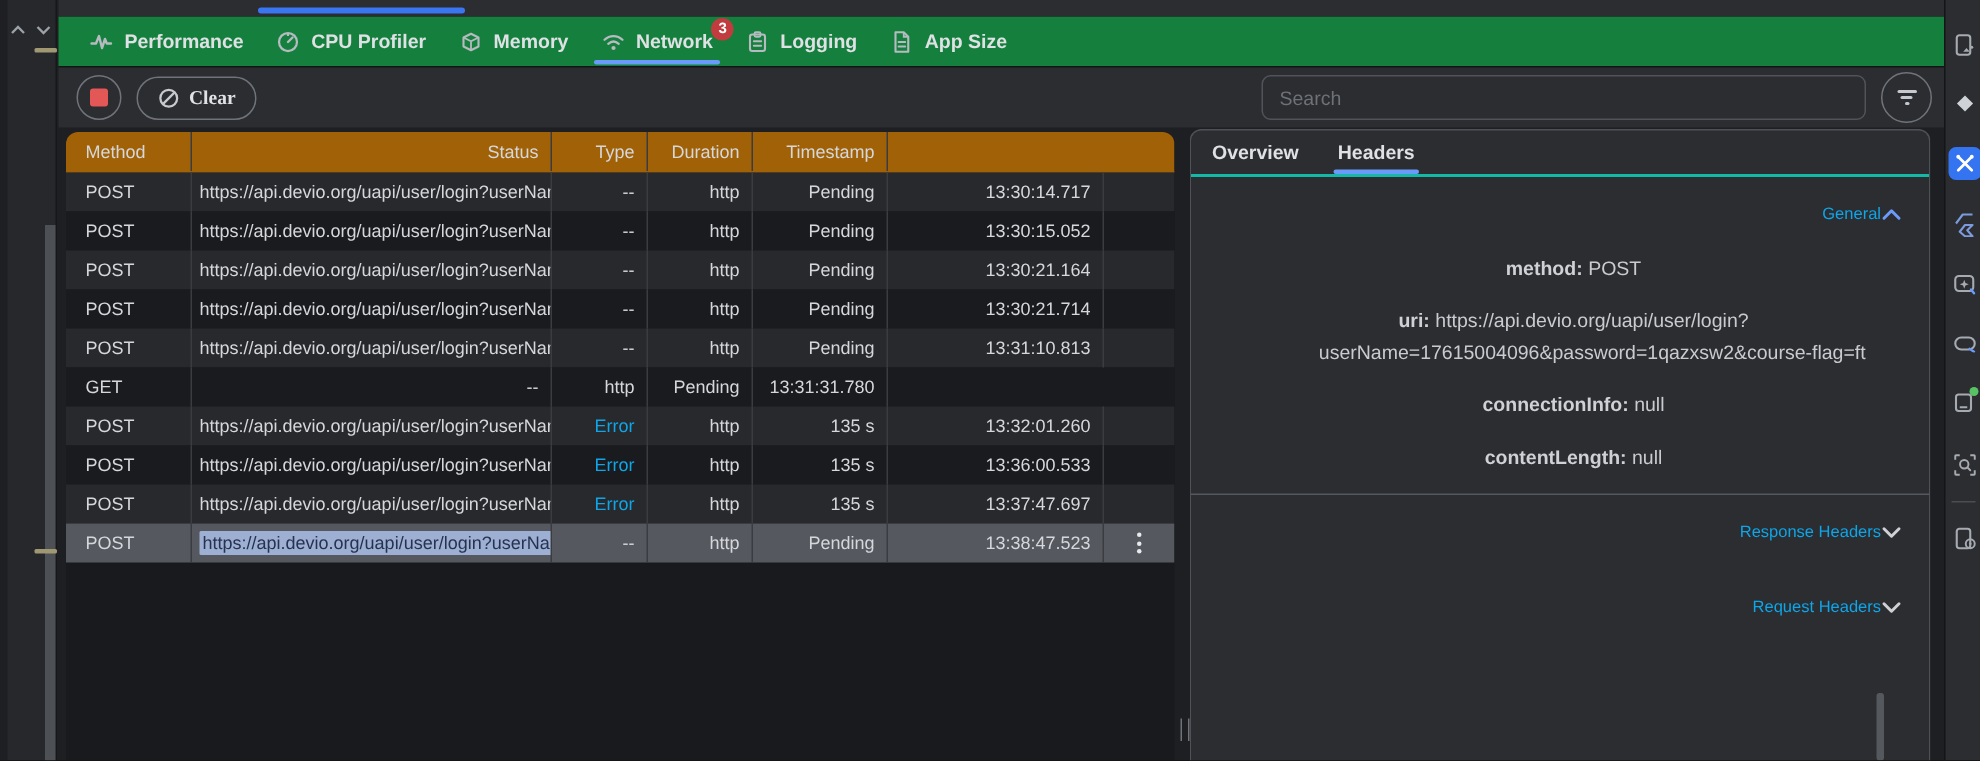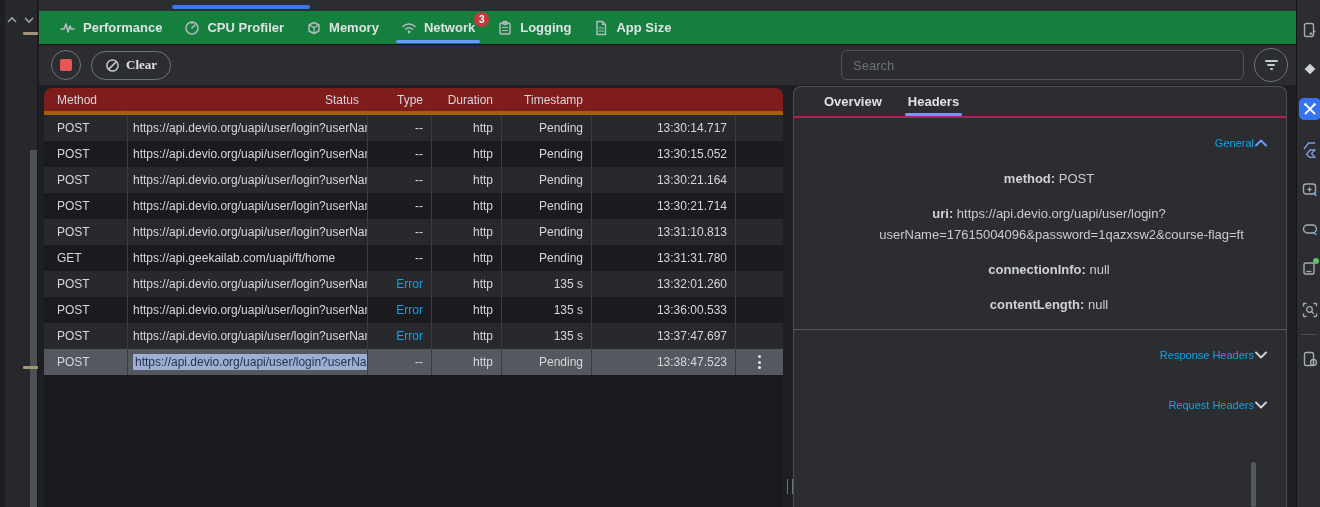--- a/index.html
+++ b/index.html
@@ -35,39 +35,39 @@
   .search-input::placeholder { color:#6e7178; }
   .filter-btn { width:34px; height:34px; border-radius:50%; border:1px solid #6f737a; background:transparent; display:flex; align-items:center; justify-content:center; }
   .funnel span { display:block; background:#c6c9ce; height:1.5px; border-radius:1px; margin:2.5px auto; }
   .funnel .f1{width:13px;} .funnel .f2{width:8px;} .funnel .f3{width:3px;}
 
   
   .content { position:absolute; top:85px; left:0; right:0; bottom:0; }
 
   .table { position:absolute; left:5px; top:3px; width:739px; bottom:0; background:#191a1d; border-radius:8px 8px 0 0; overflow:hidden; font-size:12px; color:#d5d7db; }
   .trow { display:grid; grid-template-columns:84px 240px 64px 70px 90px 144px 47px; height:26px; }
-  .thead { height:27px; background:#7f1d1d; border-bottom:4px solid #a16207; }
+  .thead { height:27px; background:#a16207; border-bottom:1px solid #a16207; }
   .cell { display:flex; align-items:center; padding:0 8px; white-space:nowrap; overflow:hidden; border-right:1px solid #3a3c40; }
   .cell:last-child { border-right:none; }
   .cell.num { justify-content:flex-end; }
   .cell.method { padding-left:13px; }
   .cell.addr { padding-left:5px; }
   .r-odd { background:#28292d; }
   .r-even { background:#1a1b1e; }
   .row-selected { background:#55585f !important; }
   .status-error { color:#0ea5e9; }
   .addr-sel { background:#9dafd3; color:#26334f; padding:1px 2px; border-radius:1px; }
   .kebab { display:flex; flex-direction:column; gap:2.5px; align-items:center; justify-content:center; width:100%; }
   .kebab i { width:3px; height:3px; border-radius:50%; background:#e8eaed; }
 
   .divider-handle { position:absolute; left:748px; top:394px; width:6px; height:15px; border-left:1.5px solid #6f737a; border-right:1.5px solid #6f737a; }
 
   
   .panel { position:absolute; left:754px; top:1px; width:494px; bottom:-1px; background:#2b2d30; border:1px solid #4e5156; border-bottom:none; border-radius:8px 8px 0 0; overflow:hidden; }
-  .panel-tabs { height:31px; display:flex; align-items:center; padding-left:30px; gap:26px; border-bottom:2px solid #be185d; }
+  .panel-tabs { height:31px; display:flex; align-items:center; padding-left:14px; gap:26px; border-bottom:2px solid #14b8a6; }
   .ptab { position:relative; height:100%; display:flex; align-items:center; font-size:13px; font-weight:700; color:#dfe1e5; }
   .ptab-underline { position:absolute; left:-3px; right:-3px; bottom:0; height:3px; border-radius:3px; background:#6b9bfa; }
   .section-head { height:50px; display:flex; align-items:center; justify-content:flex-end; padding:0 18px 0 16px; font-size:11px; color:#0ea5e9; }
   .chev { color:#ced0d6; display:flex; }
   .chev.blue { color:#6b9bfa; }
   .fields { padding:0 16px 0 34px; font-size:13px; color:#c9cbd0;text-align:center; }
   .field { line-height:21px; margin-bottom:14px; }
   .field b { font-weight:700; color:#cfd1d6; }
   .uri-line2 { padding-left:25px; }
   .section-divider { height:1px; background:#55585e; margin-top:1px; }
@@ -240,21 +240,20 @@
           <div class="cell method">POST</div>
           <div class="cell addr">https://api.devio.org/uapi/user/login?userName=17615004096&amp;password=1qazxsw2&amp;course-flag=ft</div>
           <div class="cell num">--</div>
           <div class="cell num">http</div>
           <div class="cell num">Pending</div>
           <div class="cell num">13:31:10.813</div>
           <div class="cell"></div>
         </div>
         <div class="trow r-even">
           <div class="cell method">GET</div>
-          <div class="cell addr">https://api.geekailab.com/uapi/ft/home</div>
           <div class="cell num">--</div>
           <div class="cell num">http</div>
           <div class="cell num">Pending</div>
           <div class="cell num">13:31:31.780</div>
           <div class="cell"></div>
         </div>
         <div class="trow r-odd">
           <div class="cell method">POST</div>
           <div class="cell addr">https://api.devio.org/uapi/user/login?userName=17615004096&amp;password=1qazxsw2&amp;course-flag=ft</div>
           <div class="cell num status-error">Error</div>

